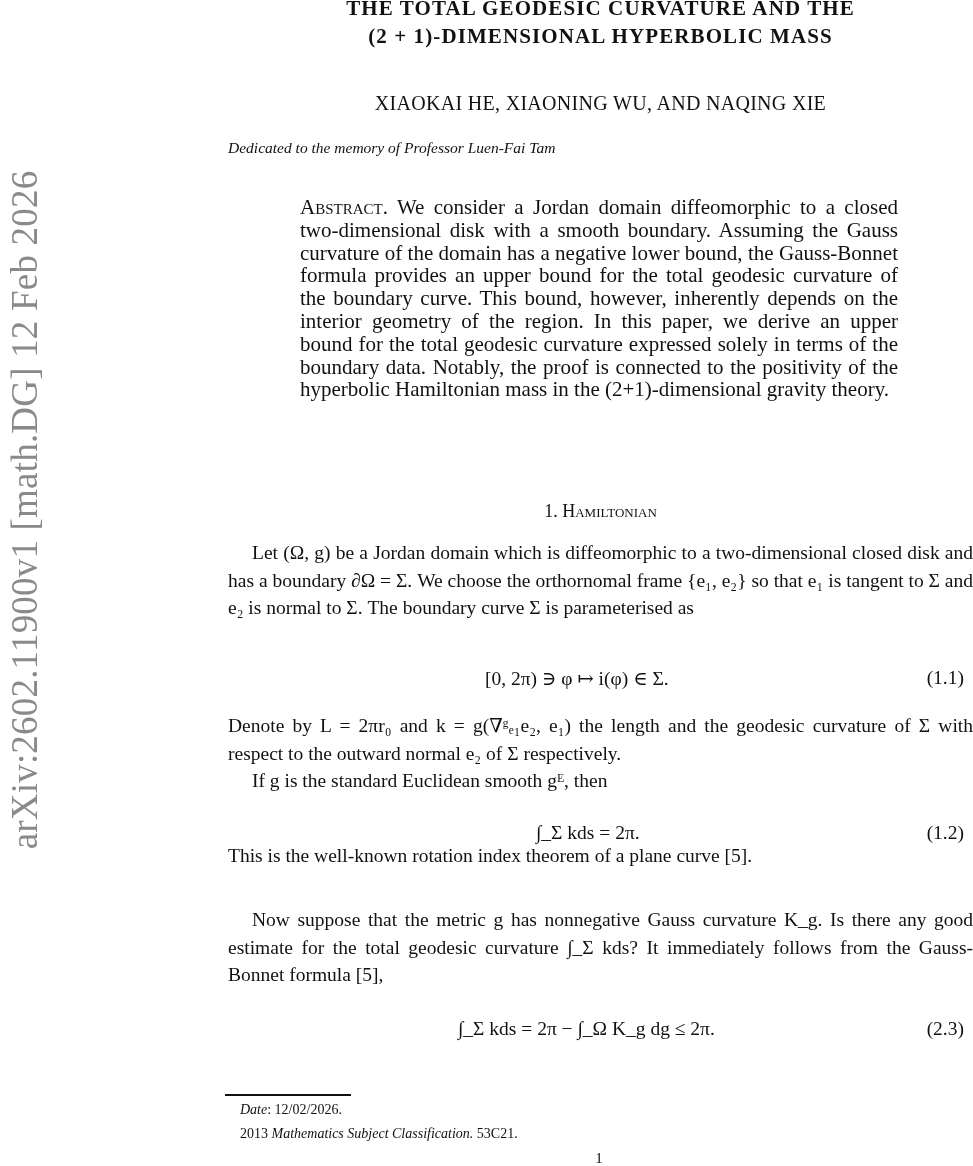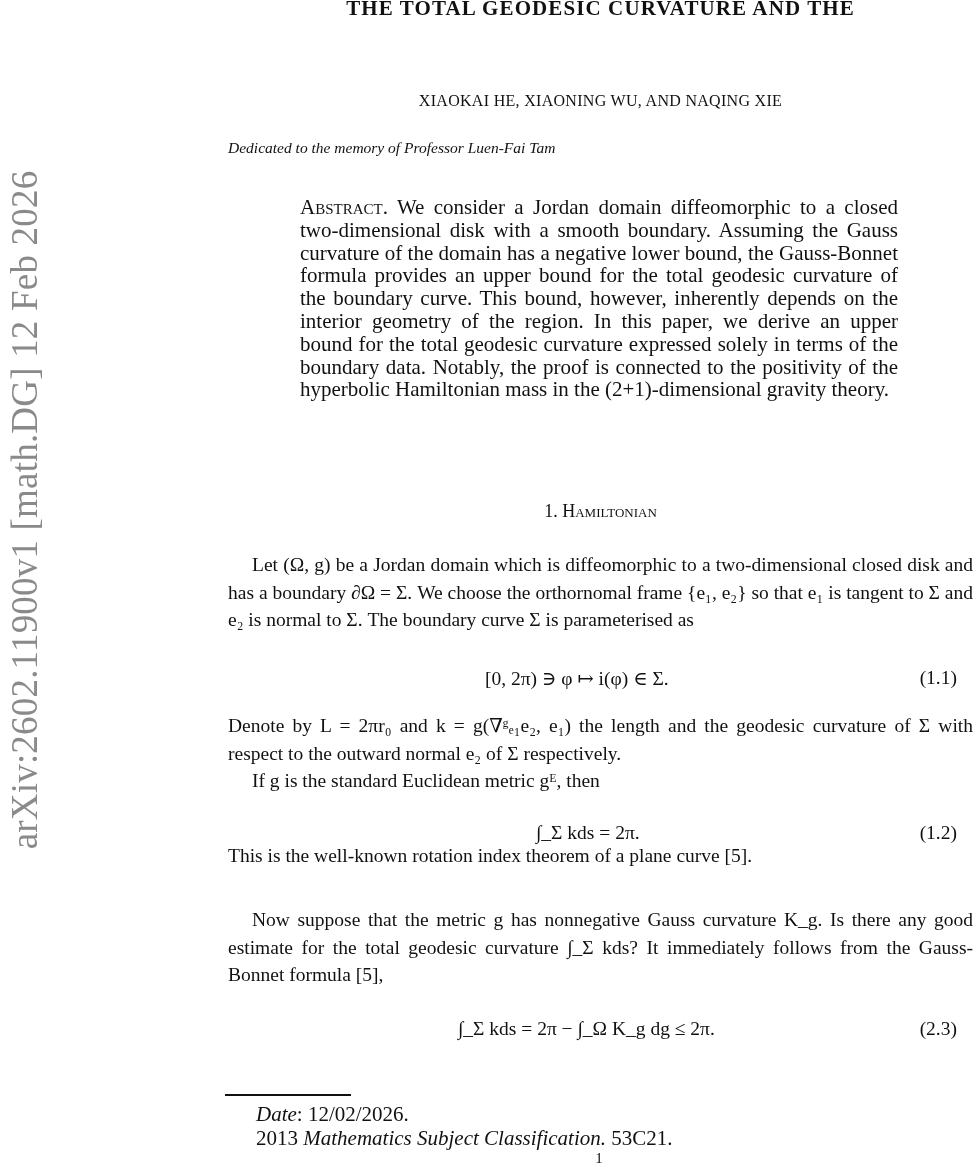--- a/index.html
+++ b/index.html
@@ -16,21 +16,21 @@
     white-space: nowrap; font-size: 37px; color: #8a8a8a;
     letter-spacing: 0.2px;
   }
   .title {
     position: absolute; left: 228px; width: 745px; top: -6px;
     text-align: center; font-weight: bold; font-size: 21px; line-height: 28px;
     letter-spacing: 1.1px;
   }
   .authors {
     position: absolute; left: 228px; width: 745px; top: 92px;
-    text-align: center; font-size: 16px; letter-spacing: 0.3px;
+    text-align: center; font-size: 20px; letter-spacing: 0.3px;
   }
   .dedication {
     position: absolute; left: 228px; width: 745px; top: 139px;
     text-align: left; font-style: italic; font-size: 15.5px;
   }
   .abstract {
     position: absolute; left: 300px; width: 598px; top: 196px;
     font-size: 21px; line-height: 22.8px; text-align: justify;
   }
   .abstract .sc { font-variant: small-caps; }
@@ -41,59 +41,60 @@
   .section-title .sc { font-variant: small-caps; }
   .para {
     position: absolute; left: 228px; width: 745px;
     font-size: 19.5px; line-height: 27.5px; text-align: justify;
   }
   .indent { text-indent: 24px; }
   .eq {
     position: absolute; left: 228px; width: 745px; font-size: 19.5px;
   }
   .eq .body { position: absolute; white-space: nowrap; }
-  .eq .num { position: absolute; right: 16px; font-family: Liberation Serif, serif; }
+  .eq .num { position: absolute; right: 9px; font-family: Liberation Serif, serif; }
   .footnote-rule {
     position: absolute; left: 225px; top: 1094px; width: 126px; height: 2px; background: #111;
   }
-  .footnote { position: absolute; left: 256px; font-size: 21px; }
+  .footnote { position: absolute; left: 240px; font-size: 14px; }
   .page-num { position: absolute; left: 0; width: 1198px; top: 1150px; text-align: center; font-size: 15px; }
 </style>
 </head>
 <body>
 
 <div class="side-stamp">
   <span>arXiv:2602.11900v1  [math.DG]  12 Feb 2026</span>
 </div>
 
 <div class="title">
   <div>THE TOTAL GEODESIC CURVATURE AND THE</div>
+  <div>(2 + 1)-DIMENSIONAL HYPERBOLIC MASS</div>
 </div>
 
 <div class="authors">XIAOKAI HE, XIAONING WU, AND NAQING XIE</div>
 <div class="dedication">Dedicated to the memory of Professor Luen-Fai Tam</div>
 
 <div class="abstract">
   <span class="sc">Abstract</span><span>. We consider a Jordan domain diffeomorphic to a closed two-dimensional disk with a smooth boundary. Assuming the Gauss curvature of the domain has a negative lower bound, the Gauss-Bonnet formula provides an upper bound for the total geodesic curvature of the boundary curve. This bound, however, inherently depends on the interior geometry of the region. In this paper, we derive an upper bound for the total geodesic curvature expressed solely in terms of the boundary data. Notably, the proof is connected to the positivity of the hyperbolic Hamiltonian mass in the (2+1)-dimensional gravity theory.</span>
 </div>
 
 <div class="section-title">
   <span>1.</span>
   <span class="sc">Hamiltonian</span>
 </div>
 
-<div class="para indent" style="top:539px;margin-top:12px;">Let (Ω, g) be a Jordan domain which is diffeomorphic to a two-dimensional closed disk and has a boundary ∂Ω = Σ. We choose the orthornomal frame {e₁, e₂} so that e₁ is tangent to Σ and e₂ is normal to Σ. The boundary curve Σ is parameterised as</div>
+<div class="para indent" style="top:539px;">Let (Ω, g) be a Jordan domain which is diffeomorphic to a two-dimensional closed disk and has a boundary ∂Ω = Σ. We choose the orthornomal frame {e₁, e₂} so that e₁ is tangent to Σ and e₂ is normal to Σ. The boundary curve Σ is parameterised as</div>
 
 <div class="eq" style="top:667px;">
   <span class="body" style="left:257px;">[0, 2π) ∋ φ ↦ i(φ) ∈ Σ.</span>
   <span class="num">(1.1)</span>
 </div>
 
 <div class="para" style="top:712px;">Denote by L = 2πr₀ and k = g(∇ᵍₑ₁e₂, e₁) the length and the geodesic curvature of Σ with respect to the outward normal e₂ of Σ respectively.</div>
-<div class="para indent" style="top:767px;">If g is the standard Euclidean metric gᴱ, then</div>
+<div class="para indent" style="top:767px;">If g is the standard Euclidean smooth gᴱ, then</div>
 
 <div class="eq" style="top:822px;">
   <span class="body" style="left:308px;">∫_Σ kds = 2π.</span>
   <span class="num">(1.2)</span>
 </div>
 
 <div class="para" style="top:842px;">This is the well-known rotation index theorem of a plane curve [5].</div>
 <div class="para indent" style="top:906px;">Now suppose that the metric g has nonnegative Gauss curvature K_g. Is there any good estimate for the total geodesic curvature ∫_Σ kds? It immediately follows from the Gauss-Bonnet formula [5],</div>
 
 <div class="eq" style="top:1018px;">

